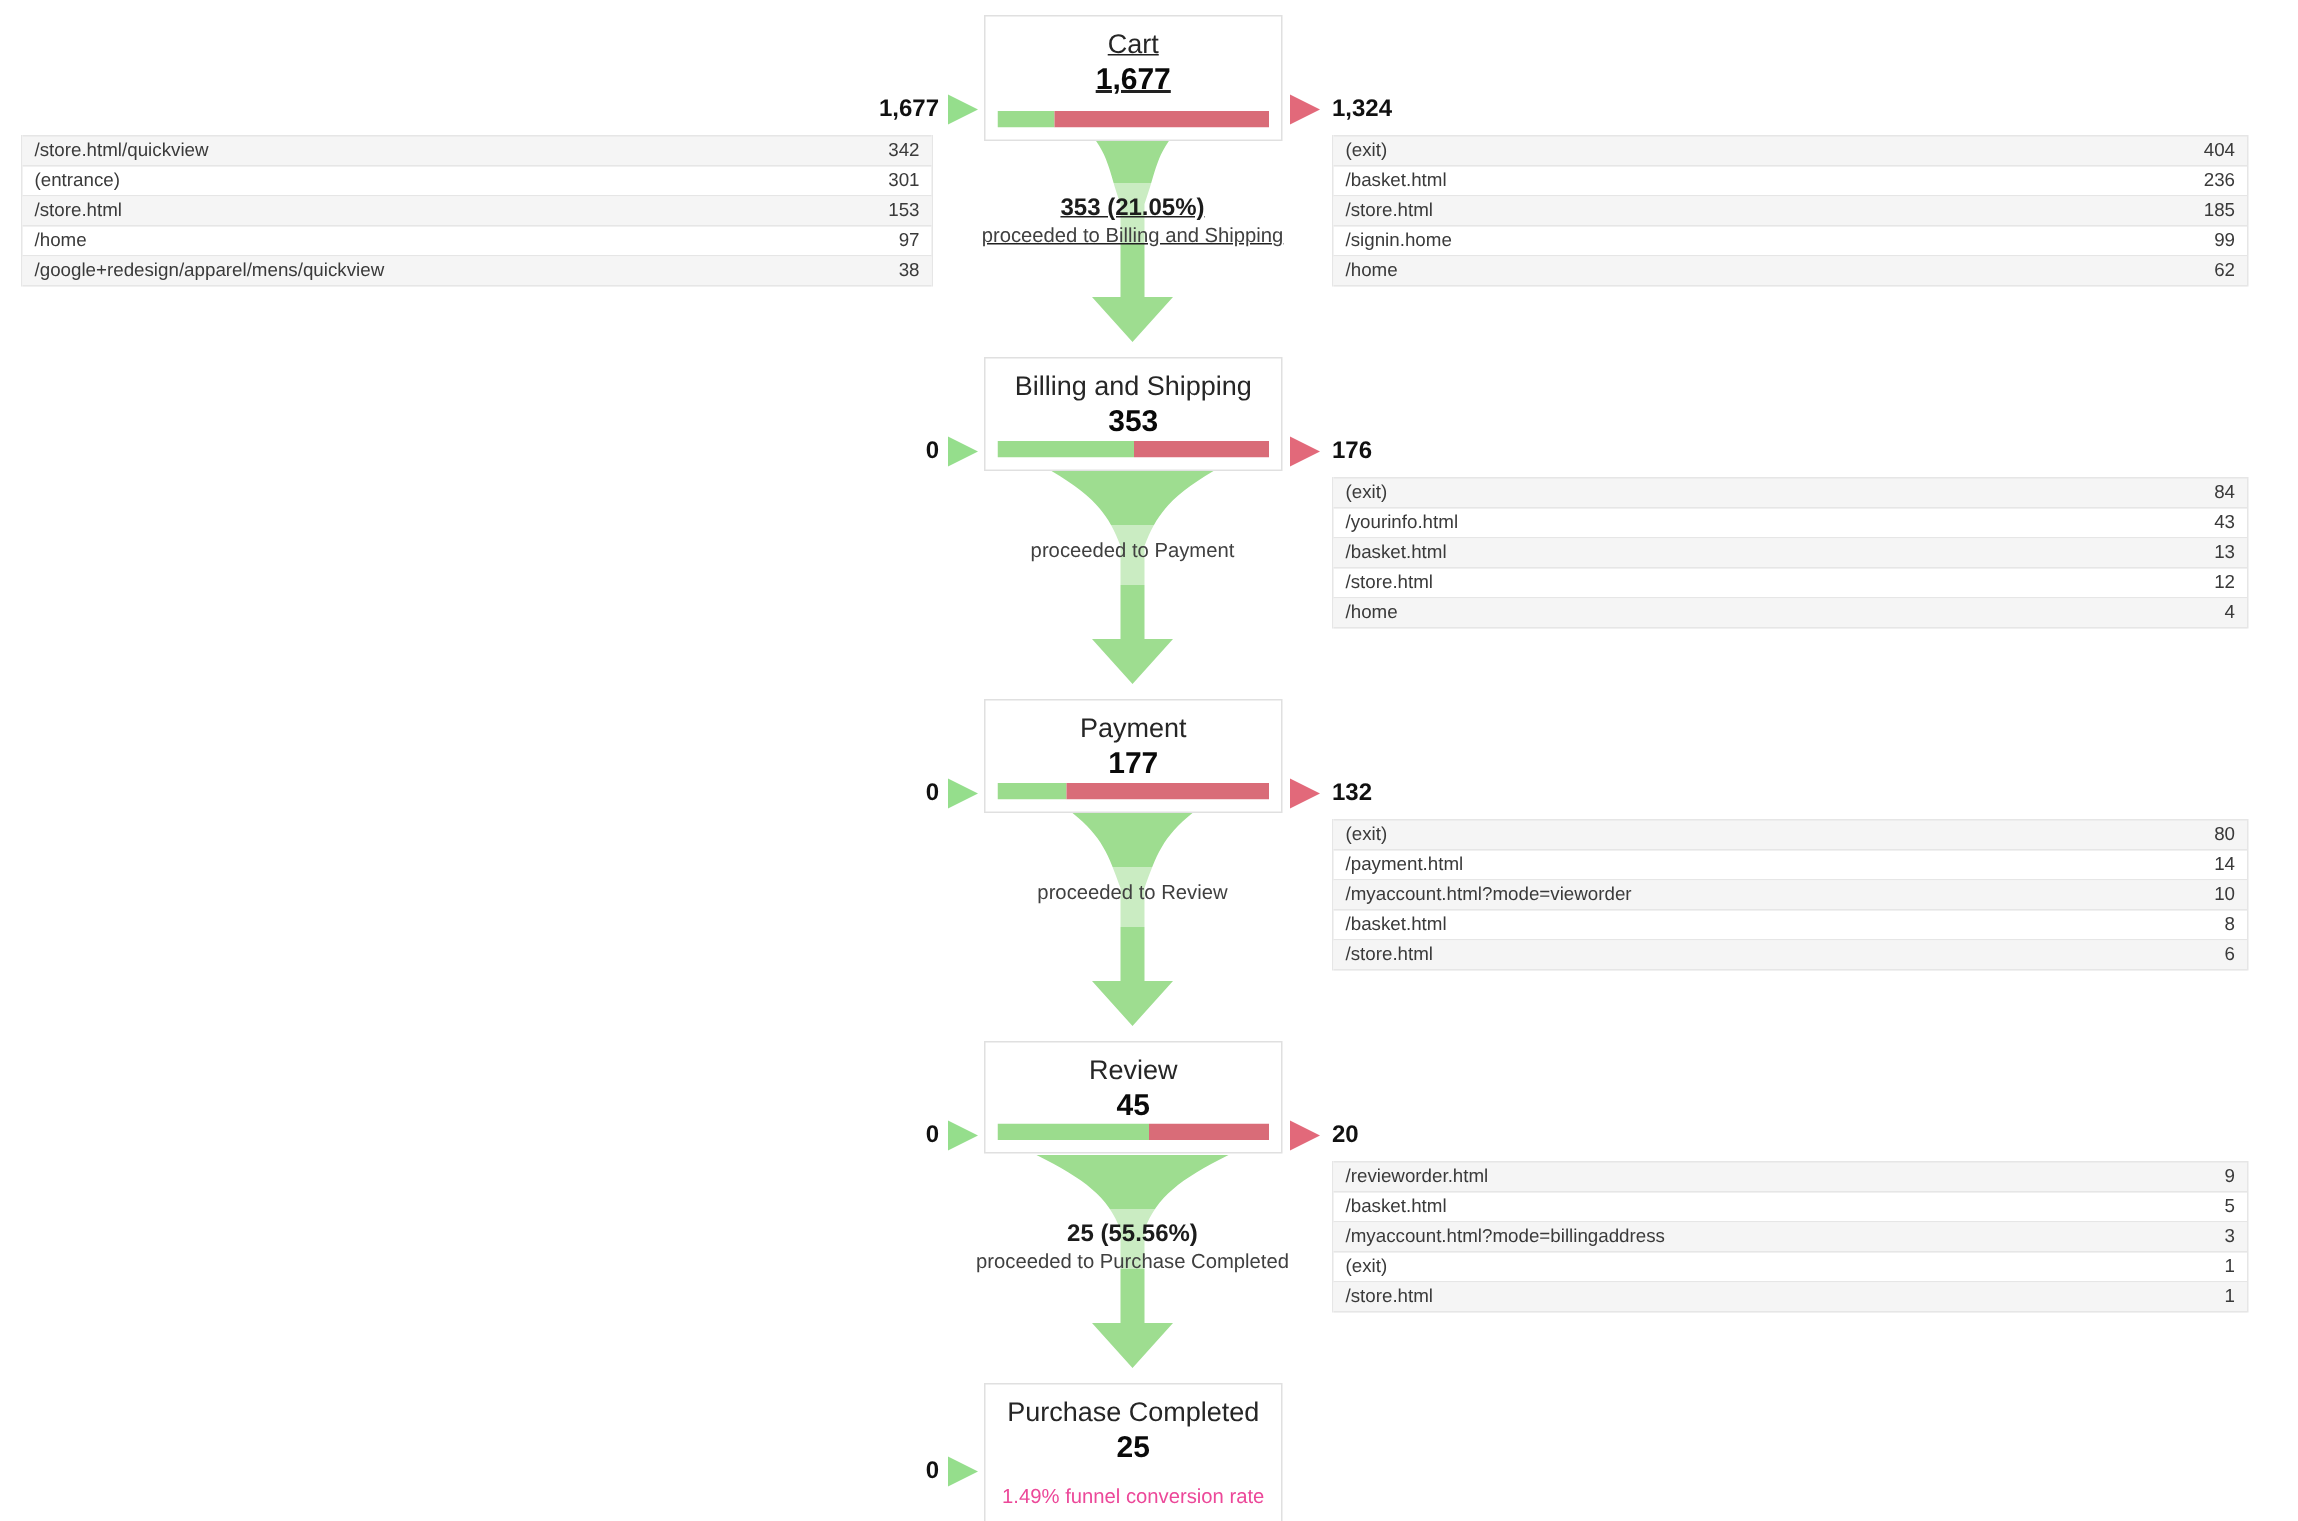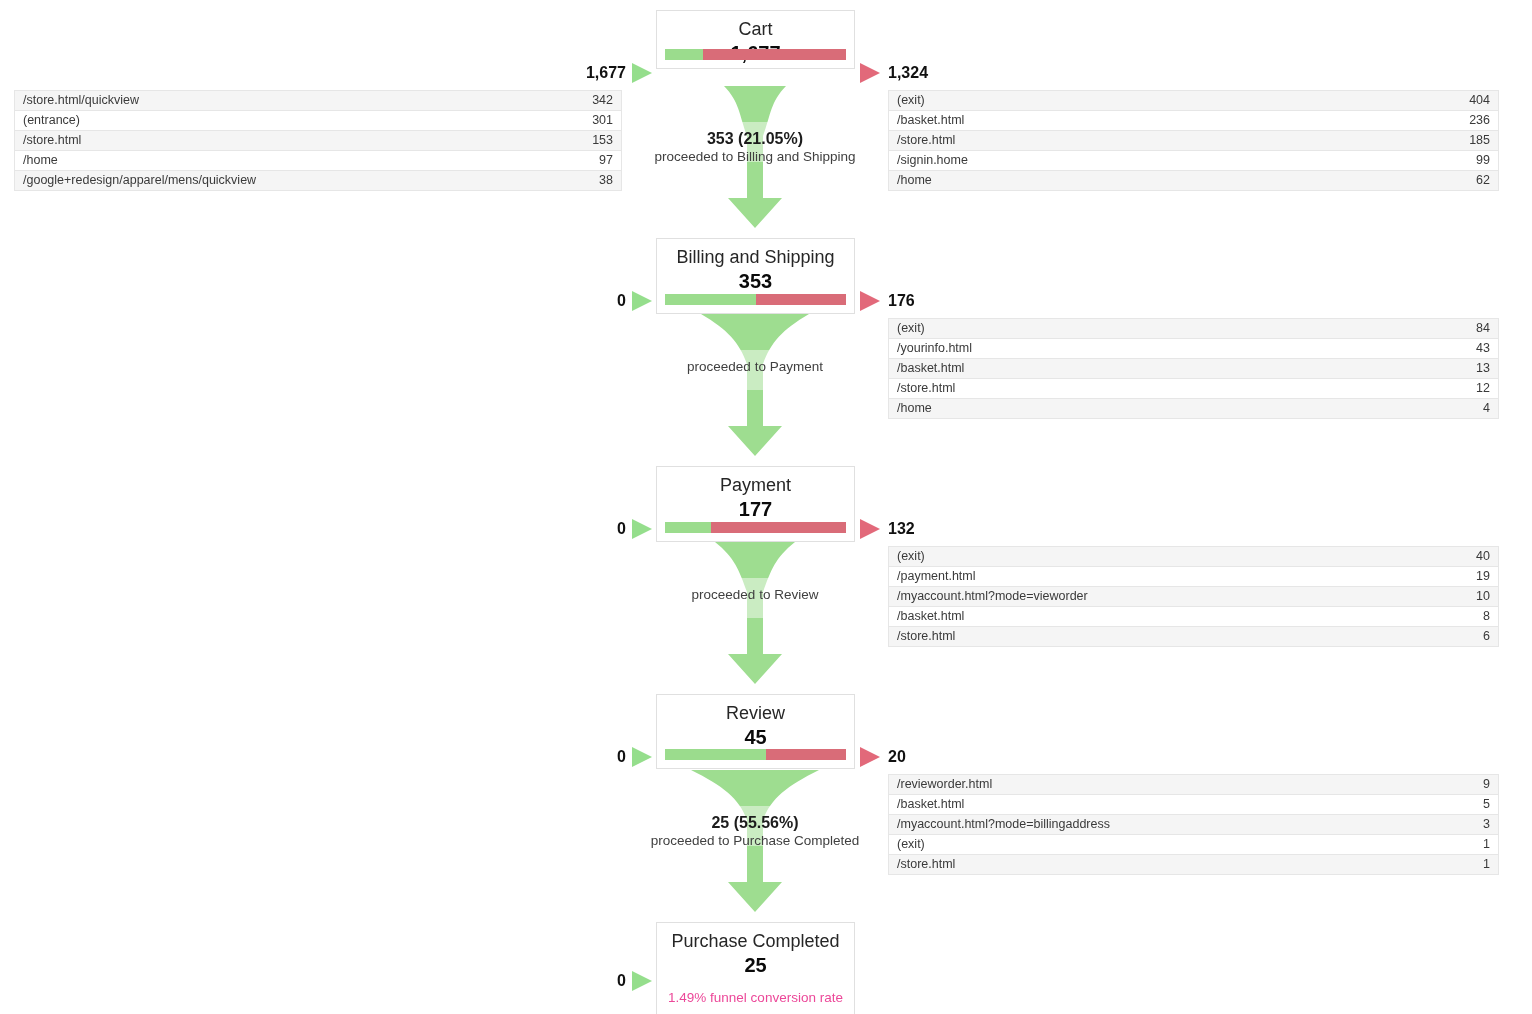--- a/index.html
+++ b/index.html
@@ -53,21 +53,21 @@
   .trans-text{
     position:absolute;left:505px;width:500px;text-align:center;z-index:2;
   }
   .trans-headline{font-size:16px;font-weight:bold;color:#1c1c1c;line-height:18px;}
   .trans-sub{font-size:13.5px;color:#404040;line-height:18px;}
 </style>
 </head>
 <body>
 
 <div id="funnel-root">
-    <div class="step-box" style="top: 10px; height: 59px;">
+    <div class="step-box" style="top: 10px; height: 84px; text-decoration: underline;">
       <div class="step-title">Cart</div>
       <div class="step-value">1,677</div>
       <div class="step-bar">
         <div class="bar-seg" style="width: 21.05%; background: rgb(155, 220, 141);"></div>
         <div class="bar-seg" style="flex: 1 1 0%; background: rgb(217, 108, 120);"></div>
       </div>
     </div>
     <div class="flow-num left" style="left: 506px; top: 62.5px;">1,677</div>
     <div class="tri" style="left: 632px; top: 62.5px; border-left-color: rgb(149, 222, 140);"></div>
     <div class="tri" style="left: 860px; top: 62.5px; border-left-color: rgb(226, 105, 122);"></div>
@@ -113,21 +113,21 @@
       </div>
       <div class="t-row alt">
         <span class="t-label">/home</span>
         <span class="t-value">62</span>
       </div>
     </div>
     <div class="connector" style="top: 86px; height: 152px;"><svg width="200" height="152">
         <path d="M 69 0 C 84.5 16, 84 28, 92 50 L 92 112 L 73 112 L 100 142 L 127 112 L 108 112 L 108 50 C 116 28, 115.5 16, 131 0 Z" fill="#9edd90"></path>
         <rect x="0" y="36" width="200" height="40" fill="#ffffff" opacity="0.45"></rect>
       </svg></div>
-    <div class="trans-text" style="top: 130px;">
+    <div class="trans-text" style="top: 130px; text-decoration: underline;">
       <div class="trans-headline">353 (21.05%)</div>
       <div class="trans-sub">proceeded to Billing and Shipping</div>
     </div>
     <div class="step-box" style="top: 238px; height: 76px;">
       <div class="step-title">Billing and Shipping</div>
       <div class="step-value">353</div>
       <div class="step-bar">
         <div class="bar-seg" style="width: 50.14%; background: rgb(155, 220, 141);"></div>
         <div class="bar-seg" style="flex: 1 1 0%; background: rgb(217, 108, 120);"></div>
       </div>
@@ -173,25 +173,25 @@
         <div class="bar-seg" style="flex: 1 1 0%; background: rgb(217, 108, 120);"></div>
       </div>
     </div>
     <div class="flow-num left" style="left: 506px; top: 518.5px;">0</div>
     <div class="tri" style="left: 632px; top: 518.5px; border-left-color: rgb(149, 222, 140);"></div>
     <div class="tri" style="left: 860px; top: 518.5px; border-left-color: rgb(226, 105, 122);"></div>
     <div class="flow-num" style="left: 888px; top: 518.5px;">132</div>
     <div class="side-table" style="left: 888px; top: 546px; width: 611px;">
       <div class="t-row alt">
         <span class="t-label">(exit)</span>
-        <span class="t-value">40</span>
+        <span class="t-value">80</span>
       </div>
       <div class="t-row">
         <span class="t-label">/payment.html</span>
-        <span class="t-value">19</span>
+        <span class="t-value">14</span>
       </div>
       <div class="t-row alt">
         <span class="t-label">/myaccount.html?mode=vieworder</span>
         <span class="t-value">10</span>
       </div>
       <div class="t-row">
         <span class="t-label">/basket.html</span>
         <span class="t-value">8</span>
       </div>
       <div class="t-row alt">

